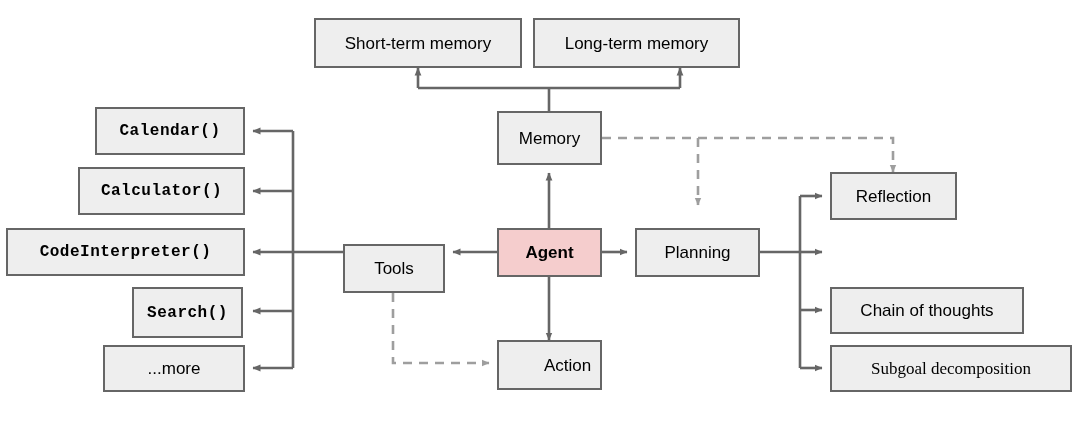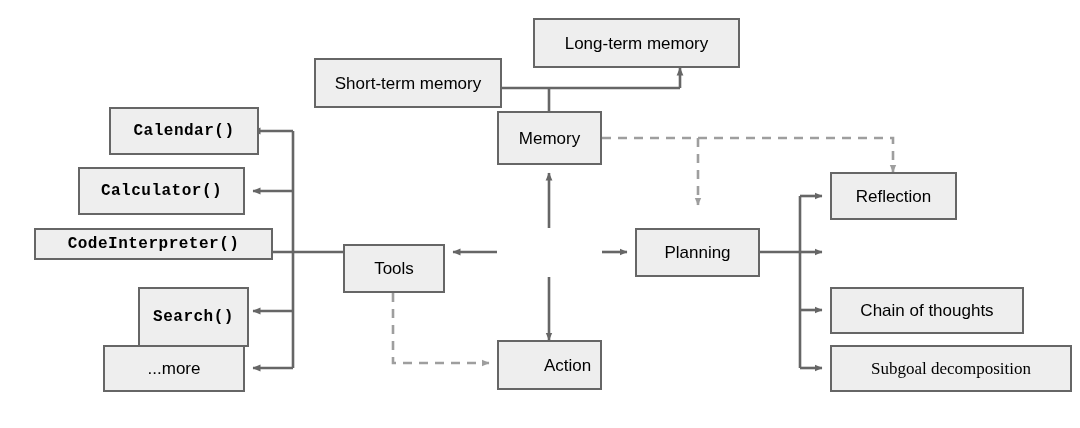--- a/index.html
+++ b/index.html
@@ -98,58 +98,61 @@
     <g fill="none" stroke="#9e9e9e" stroke-width="2.6" stroke-dasharray="9,7">
 
       <path d="M602,138 L698,138 L698,205" marker-end="url(#ah-dash)"></path>
 
       <path d="M698,138 L893,138 L893,172" marker-end="url(#ah-dash)"></path>
 
       <path d="M393,277 L393,363 L489,363" marker-end="url(#ah-dash)"></path>
     </g>
   </svg>
 
-  <div class="node" style="left:314px; top:18px; width:188px; height:50px;margin-top:40px;">
+  <div class="node" style="left:314px; top:18px; width:208px; height:50px;">
     <span>Short-term memory</span>
   </div>
 
   <div class="node" style="left:533px; top:18px; width:207px; height:50px;">
     <span>Long-term memory</span>
   </div>
 
   <div class="node" style="left:497px; top:111px; width:105px; height:54px;">
     <span>Memory</span>
   </div>
 
+  <div class="node agent" style="left:497px; top:228px; width:105px; height:49px;">
+    <span>Agent</span>
+  </div>
 
   <div class="node" style="left:497px; top:340px; width:105px; height:50px;padding-left:36px;">
     <span>Action</span>
   </div>
 
   <div class="node" style="left:343px; top:244px; width:102px; height:49px;">
     <span>Tools</span>
   </div>
 
   <div class="node" style="left:635px; top:228px; width:125px; height:49px;">
     <span>Planning</span>
   </div>
 
-  <div class="node mono" style="left:95px; top:107px; width:150px; height:48px;margin-left:14px;">
+  <div class="node mono" style="left:95px; top:107px; width:150px; height:48px;">
     <span>Calendar()</span>
   </div>
 
   <div class="node mono" style="left:78px; top:167px; width:167px; height:48px;">
     <span>Calculator()</span>
   </div>
 
-  <div class="node mono" style="left:6px; top:228px; width:239px; height:32px;margin-left:28px;">
+  <div class="node mono" style="left:6px; top:228px; width:239px; height:48px;">
     <span>CodeInterpreter()</span>
   </div>
 
-  <div class="node mono" style="left:138px; top:287px; width:111px; height:60px;justify-content:center;">
+  <div class="node mono" style="left:132px; top:287px; width:111px; height:51px;justify-content:center;">
     <span>Search()</span>
   </div>
 
   <div class="node" style="left:103px; top:345px; width:142px; height:47px;">
     <span>...more</span>
   </div>
 
   <div class="node" style="left:830px; top:172px; width:127px; height:48px;">
     <span>Reflection</span>
   </div>

